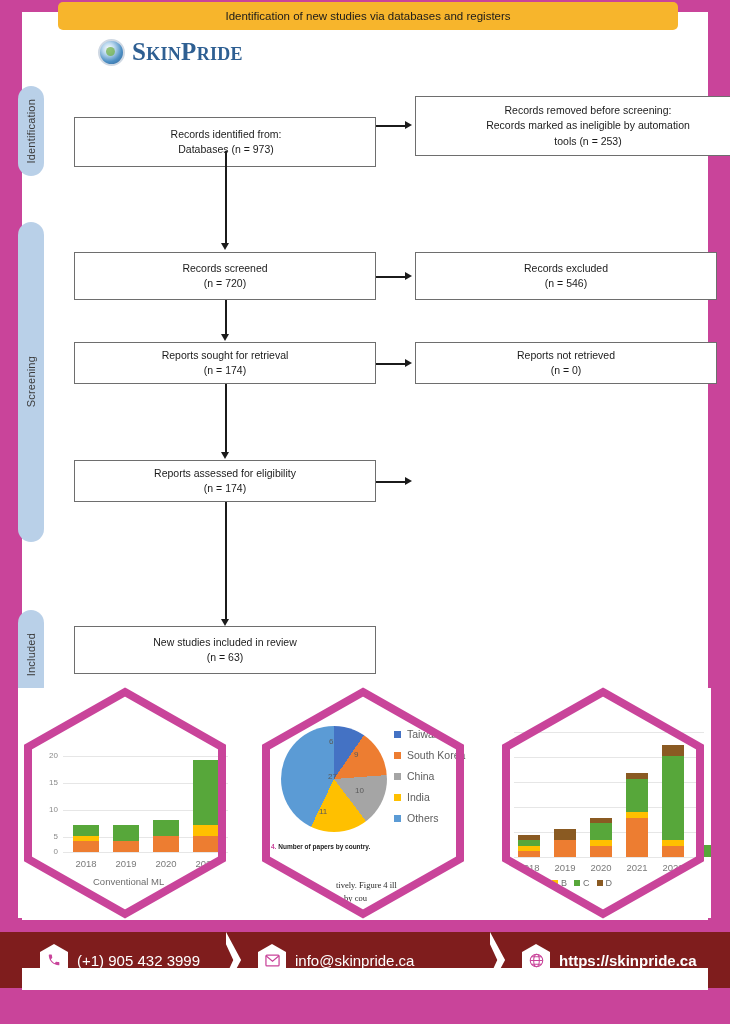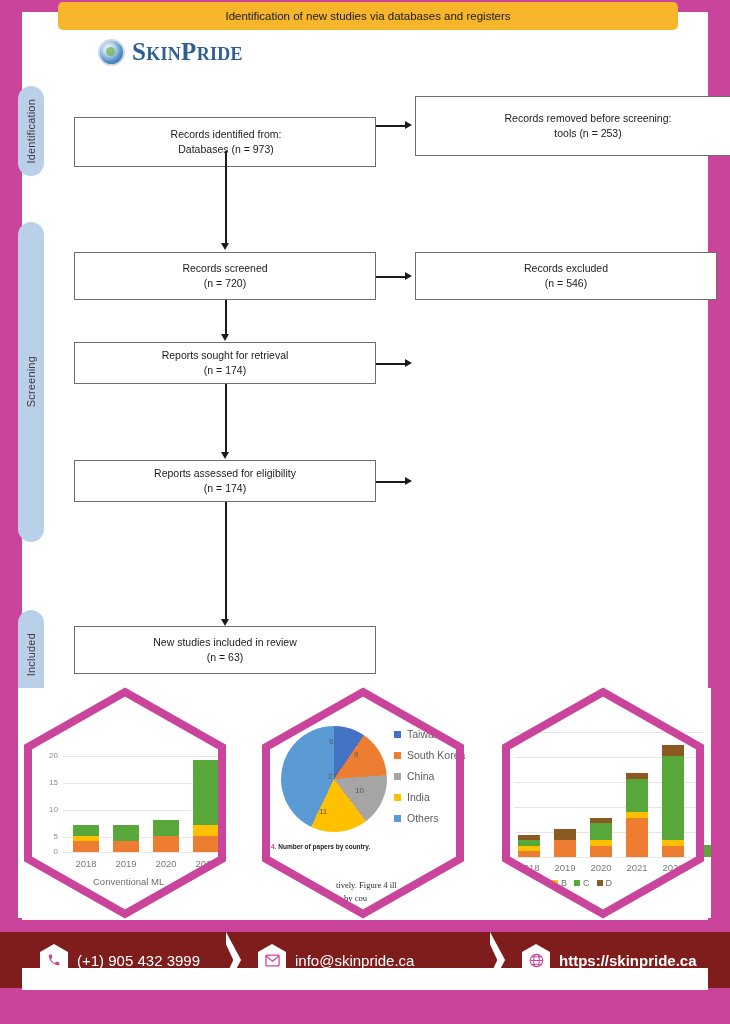--- a/index.html
+++ b/index.html
@@ -184,20 +184,21 @@
   <div class="stage" style="left:18px; top:610px; height:90px;">
     <span>Included</span>
   </div>
 
   <div class="fbox" style="left:74px; top:117px; width:302px; height:50px;padding-left:8px;">
     <div class="ln">Records identified from:</div>
     <div class="ln">Databases (n = 973)</div>
   </div>
   <div class="fbox" style="left:415px; top:96px; width:346px; height:60px;">
     <div class="ln">Records removed before screening:</div>
+    <div class="ln">Records marked as ineligible by automation</div>
     <div class="ln">tools (n = 253)</div>
   </div>
   <div class="hline" style="left:376px; top:125px; width:31px;"></div>
   <div class="arrow-r" style="left:405px; top:121px;"></div>
 
   <div class="vline" style="left:225px; top:151px; height:93px;"></div>
   <div class="arrow-d" style="left:220.5px; top:243px;"></div>
 
   <div class="fbox" style="left:74px; top:252px; width:302px; height:48px;">
     <div class="ln">Records screened</div>
@@ -209,20 +210,24 @@
   </div>
   <div class="hline" style="left:376px; top:276px; width:31px;"></div>
   <div class="arrow-r" style="left:405px; top:272px;"></div>
 
   <div class="vline" style="left:225px; top:300px; height:35px;"></div>
   <div class="arrow-d" style="left:220.5px; top:334px;"></div>
 
   <div class="fbox" style="left:74px; top:342px; width:302px; height:42px;">
     <div class="ln">Reports sought for retrieval</div>
     <div class="ln">(n = 174)</div>
+  </div>
+  <div class="fbox" style="left:415px; top:342px; width:302px; height:42px;">
+    <div class="ln">Reports not retrieved</div>
+    <div class="ln">(n = 0)</div>
   </div>
   <div class="hline" style="left:376px; top:363px; width:31px;"></div>
   <div class="arrow-r" style="left:405px; top:359px;"></div>
 
   <div class="vline" style="left:225px; top:384px; height:69px;"></div>
   <div class="arrow-d" style="left:220.5px; top:452px;"></div>
 
   <div class="fbox" style="left:74px; top:460px; width:302px; height:42px;">
     <div class="ln">Reports assessed for eligibility</div>
     <div class="ln">(n = 174)</div>

